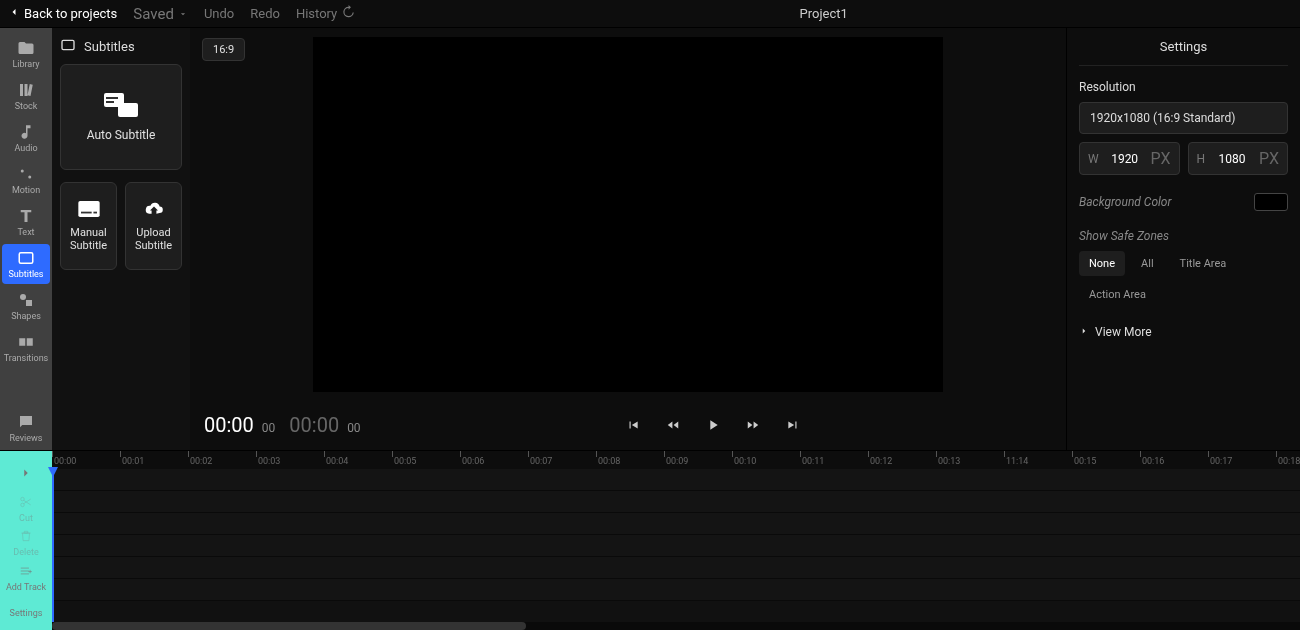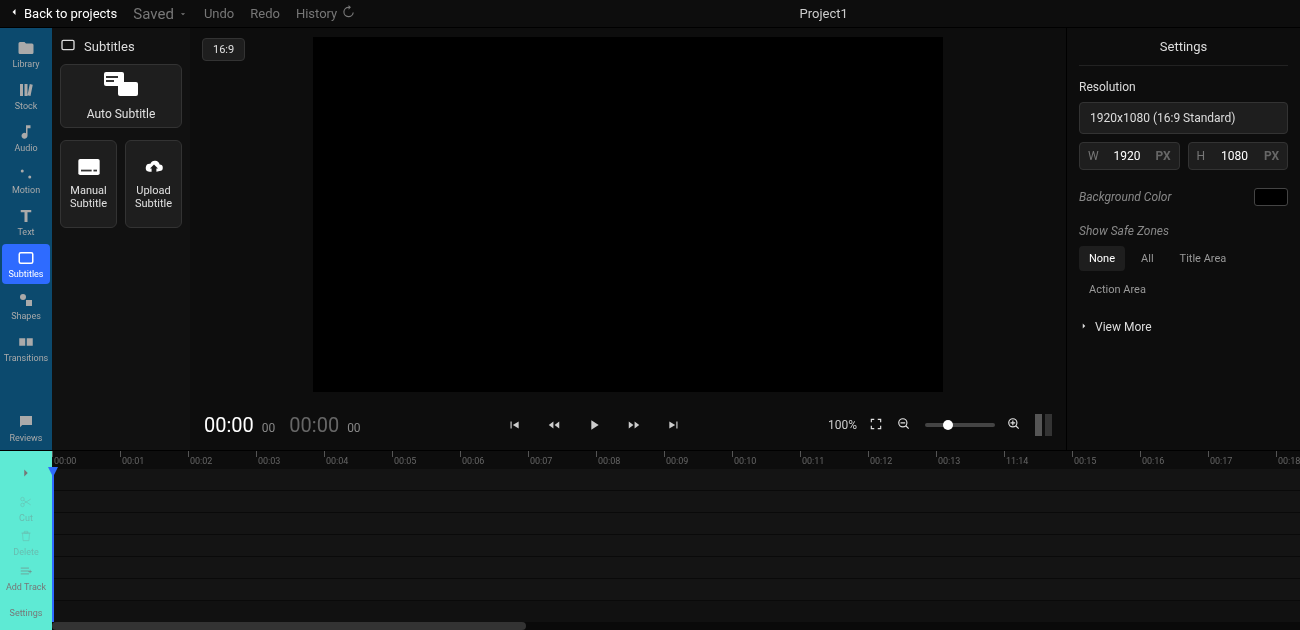--- a/index.html
+++ b/index.html
@@ -15,31 +15,31 @@
 .topbar-center { flex: 1; text-align: center; color: #ccc; font-size: 13px; }
 .topbar-right { display: flex; align-items: center; gap: 14px; }
 .icon-btn { width: 18px; height: 18px; display: flex; align-items: center; justify-content: center; color: #ccc; cursor: pointer; }
 .export-btn { background: #2e6bff; color: #fff; padding: 5px 12px; border-radius: 3px; font-size: 12px; cursor: pointer; }
 .avatar { width: 22px; height: 22px; border-radius: 50%; background: #444; }
 
 
 .main { display: flex; height: 423px; border-top: 1px solid #000; }
 
 
-.rail { width: 52px; background: #0c4a6e; display: flex; flex-direction: column; align-items: center; padding-top: 6px; }
+.rail { width: 52px; background: #404040; display: flex; flex-direction: column; align-items: center; padding-top: 6px; }
 .rail-item { width: 48px; height: 40px; display: flex; flex-direction: column; align-items: center; justify-content: center; gap: 2px; color: #aaa; font-size: 9px; cursor: pointer; border-radius: 4px; margin-bottom: 2px; }
 .rail-item.active { background: #2e6bff; color: #fff; }
 .rail-item svg, .rail-item .ri-icon { width: 18px; height: 18px; }
 .rail-spacer { flex: 1; }
 
 
 .panel { width: 138px; background: #111; padding: 0 8px; display: flex; flex-direction: column; }
 .panel-header { display: flex; align-items: center; gap: 8px; height: 36px; color: #ddd; font-size: 13px; }
 .subtitle-cards { display: flex; flex-direction: column; gap: 12px; }
-.card-big { height: 64px; background: #1e1e1e; border: 1px solid #333; border-radius: 6px; display: flex; flex-direction: column; align-items: center; justify-content: center; gap: 8px; cursor: pointer; }
+.card-big { height: 106px; background: #1e1e1e; border: 1px solid #333; border-radius: 6px; display: flex; flex-direction: column; align-items: center; justify-content: center; gap: 8px; cursor: pointer; }
 .card-row { display: flex; gap: 8px; }
 .card-small { width: 57px; height: 88px; background: #1e1e1e; border: 1px solid #333; border-radius: 6px; display: flex; flex-direction: column; align-items: center; justify-content: center; gap: 6px; cursor: pointer; font-size: 11px; text-align: center; padding: 4px; }
 
 
 .preview { flex: 1; background: #0d0d0d; display: flex; flex-direction: column; position: relative; }
 .aspect-badge { position: absolute; top: 10px; left: 12px; background: #1e1e1e; border: 1px solid #333; padding: 4px 10px; border-radius: 4px; font-size: 11px; }
 .canvas-wrap { flex: 1; display: flex; align-items: center; justify-content: center; }
 .canvas { width: 630px; height: 355px; background: #000; }
 .preview-controls { height: 50px; display: flex; align-items: center; padding: 0 14px; gap: 14px; }
 .time-display { display: flex; align-items: baseline; gap: 8px; font-variant-numeric: tabular-nums; }
@@ -61,21 +61,21 @@
 .settings { width: 234px; background: #0d0d0d; border-left: 1px solid #000; padding: 0 12px; }
 .settings-title { text-align: center; height: 38px; line-height: 38px; font-size: 13px; color: #ddd; border-bottom: 1px solid #222; margin-bottom: 14px; }
 .setting-group { margin-bottom: 18px; }
 .setting-label { font-size: 12px; color: #ddd; margin-bottom: 8px; display: block; }
 .setting-sub { color: #888; font-style: italic; }
 .select-box { background: #1e1e1e; border: 1px solid #333; border-radius: 4px; padding: 8px 10px; font-size: 12px; color: #ddd; margin-bottom: 8px; }
 .dim-row { display: flex; gap: 8px; }
 .dim-input { flex: 1; background: #1e1e1e; border: 1px solid #333; border-radius: 4px; padding: 6px 8px; display: flex; align-items: center; gap: 4px; font-size: 12px; }
 .dim-input span.lbl { color: #777; }
 .dim-input span.val { flex: 1; text-align: center; color: #fff; }
-.dim-input span.unit { color: #666; font-size: 12px; font-weight: bold; }
+.dim-input span.unit { color: #666; font-size: 16px; }
 .bg-row { display: flex; align-items: center; justify-content: space-between; }
 .color-swatch { width: 34px; height: 18px; background: #000; border: 1px solid #444; border-radius: 3px; }
 .safe-row { display: flex; gap: 6px; flex-wrap: wrap; }
 .safe-btn { padding: 6px 10px; background: transparent; border-radius: 4px; font-size: 11px; color: #999; cursor: pointer; }
 .safe-btn.active { background: #1e1e1e; color: #fff; }
 .view-more { display: flex; align-items: center; gap: 6px; font-size: 12px; color: #ddd; cursor: pointer; margin-top: 10px; }
 
 
 .timeline { height: 180px; background: #0d0d0d; display: flex; border-top: 1px solid #000; }
 .timeline-tools { width: 52px; background: #5eead4; display: flex; flex-direction: column; align-items: center; padding-top: 6px; }
@@ -260,39 +260,20 @@
         <span class="pc-btn">
             <svg width="14" height="14" viewBox="0 0 24 24">
               <path d="M3 6v12l8-6zM13 6v12l8-6z"></path>
             </svg>
           </span>
         <span class="pc-btn">
             <svg width="14" height="14" viewBox="0 0 24 24">
               <path d="M16 6h2v12h-2zM4 6v12l10-6z"></path>
             </svg>
           </span>
-      </div>
-      <div class="pc-right">
-        <span class="zoom-pct">100%</span>
-        <span class="fit-icon"><svg width="14" height="14" viewBox="0 0 24 24">
-              <path d="M3 3h6v2H5v4H3zM15 3h6v6h-2V5h-4zM3 15h2v4h4v2H3zM19 15h2v6h-6v-2h4z"></path>
-            </svg></span>
-        <span class="fit-icon"><svg width="14" height="14" viewBox="0 0 24 24">
-              <circle cx="10" cy="10" r="7" fill="none" stroke="currentColor" stroke-width="2"></circle>
-              <path d="M6 10h8M15 15l5 5" stroke="currentColor" stroke-width="2"></path>
-            </svg></span>
-        <div class="zoom-slider"></div>
-        <span class="fit-icon"><svg width="14" height="14" viewBox="0 0 24 24">
-              <circle cx="10" cy="10" r="7" fill="none" stroke="currentColor" stroke-width="2"></circle>
-              <path d="M6 10h8M10 6v8M15 15l5 5" stroke="currentColor" stroke-width="2"></path>
-            </svg></span>
-        <div class="tall-bars">
-            <div class="active"></div>
-            <div></div>
-          </div>
       </div>
     </div>
   </div>
 
   <div class="settings">
     <div class="settings-title">Settings</div>
     <div class="setting-group">
       <span class="setting-label">Resolution</span>
       <div class="select-box">1920x1080 (16:9 Standard)</div>
       <div class="dim-row">

